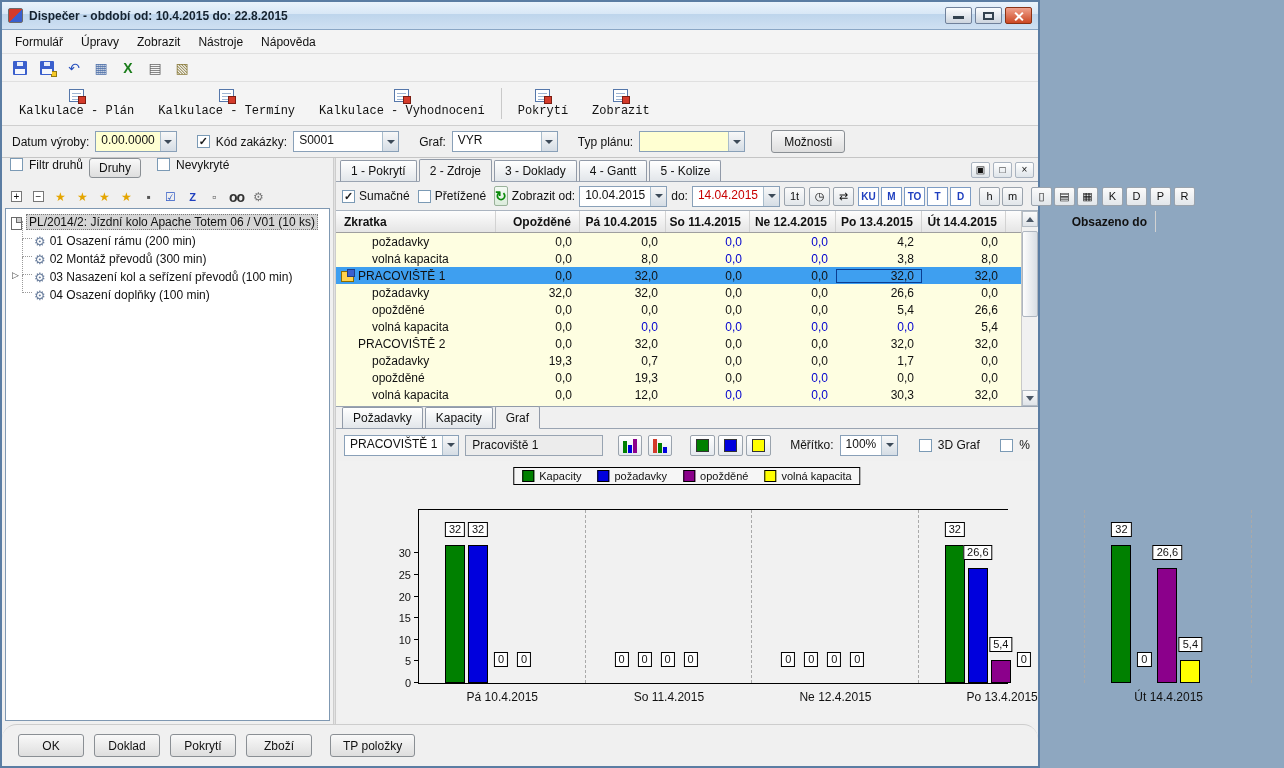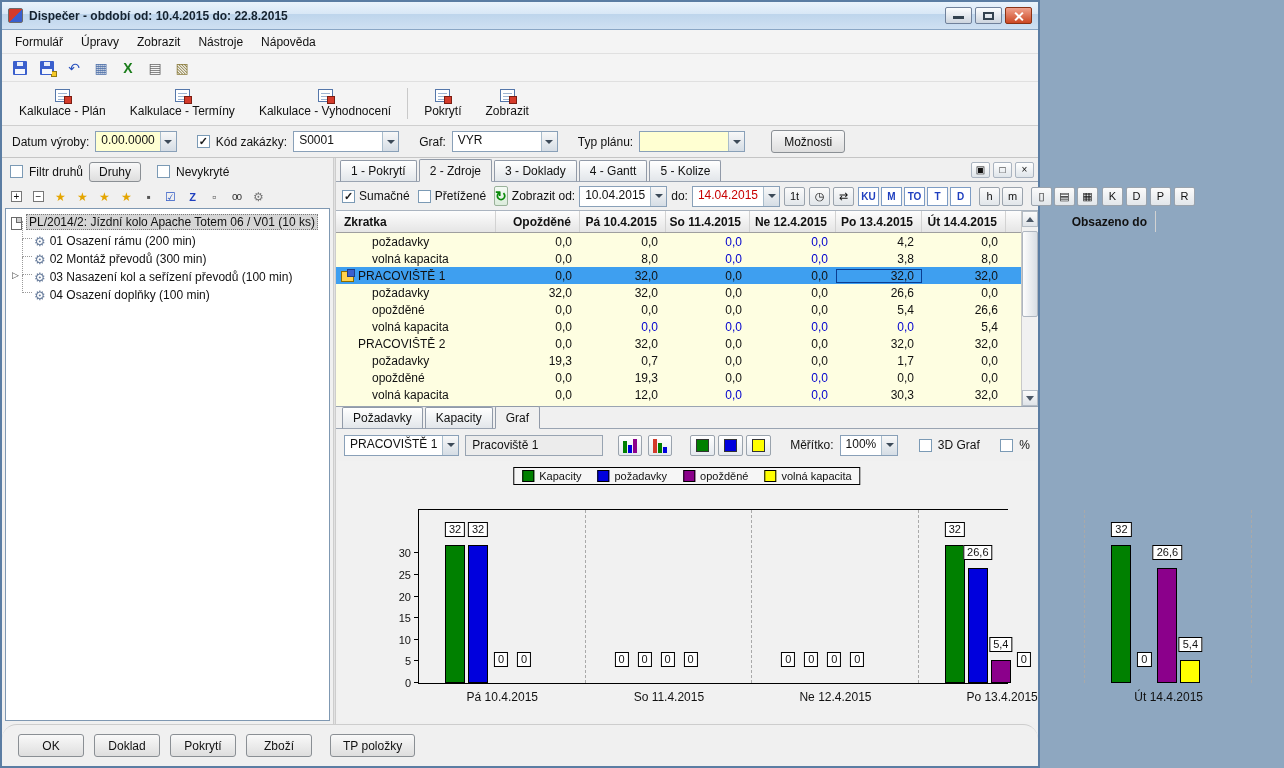--- a/index.html
+++ b/index.html
@@ -37,21 +37,21 @@
            border:1px solid transparent; border-radius:2px; }
   .gly { font-size:14px; line-height:1; }
   .i-floppy { width:14px; height:14px; background:#3a5fcd; border-radius:1px; position:relative; }
   .i-floppy::before { content:""; position:absolute; top:1px; left:4px; width:6px; height:4px; background:#e8eefb; }
   .i-floppy::after  { content:""; position:absolute; bottom:1px; left:2px; width:10px; height:5px; background:#f5f7fb; }
   .i-dot { position:absolute; right:-3px; bottom:-2px; width:6px; height:6px; background:#f5c828; border:1px solid #937a10; }
 
   .toolbar2 { height:44px; flex:0 0 44px; display:flex; align-items:stretch; gap:2px;
               padding:2px 6px; background:#f4f4f4; border-bottom:1px solid #cfcfcf; }
   .action-btn { display:flex; flex-direction:column; align-items:center; justify-content:center; gap:2px;
-                padding:2px 10px; border:1px solid transparent; border-radius:2px; }
+                padding:2px 10px; border:1px solid transparent; border-radius:2px;font-family:Liberation Mono, monospace; }
   .i-sheet { width:15px; height:13px; background:#fff; border:1px solid #5577aa; position:relative; }
   .i-sheet::before { content:""; position:absolute; left:2px; top:3px; right:2px; height:1px;
                      background:#9db4d2; box-shadow:0 3px 0 #9db4d2, 0 6px 0 #9db4d2; }
   .i-sheet::after { content:""; position:absolute; right:-3px; bottom:-3px; width:6px; height:6px;
                     background:#d43a2a; border:1px solid #7c1d12; }
   .vsep { width:1px; background:#c9c9c9; margin:4px 3px; }
 
   
   .filterbar { height:32px; flex:0 0 32px; display:flex; align-items:center; gap:6px; padding:0 10px;
                background:#f0f0f0; border-bottom:1px solid #c5c5c5; }
@@ -67,21 +67,21 @@
         display:inline-flex; align-items:center; justify-content:center; font-size:11px; font-weight:bold; color:#1b1b1b; }
   .btn { height:23px; min-width:66px; border:1px solid #8a8f94; border-radius:3px; padding:0 12px;
          background:linear-gradient(#f9f9f9,#dedede); display:inline-flex; align-items:center; justify-content:center; }
 
   
   .main { flex:1; display:flex; min-height:0; }
   .left-panel { width:331px; flex:0 0 331px; display:flex; flex-direction:column; background:#f0f0f0; min-height:0; }
   .splitter { width:3px; flex:0 0 3px; background:#e2e2e2; border-left:1px solid #cdcdcd; border-right:1px solid #cdcdcd; }
   .right-panel { flex:1; display:flex; flex-direction:column; min-width:0; min-height:0; }
 
-  .left-controls { height:27px; flex:0 0 27px; display:flex; align-items:center; gap:6px; padding:0 8px; }
+  .left-controls { height:27px; flex:0 0 27px; display:flex; gap:6px; padding:0 8px; }
   .btn.small { height:20px; min-width:52px; padding:0 8px; }
   .tree-toolbar { height:23px; flex:0 0 23px; display:flex; align-items:center; gap:1px; padding:0 4px; }
   .ticon-sm { width:21px; height:20px; display:flex; align-items:center; justify-content:center;
               font-size:12px; border:1px solid transparent; border-radius:2px; }
   .i-box { width:11px; height:11px; border:1px solid #777; background:#fff; display:flex;
            align-items:center; justify-content:center; font-size:10px; line-height:1; }
   .tree { flex:1; margin:0 3px 3px; background:#fff; border:1px solid #7f98b2; padding:3px 2px; overflow:hidden;
           min-height:0; }
   .tree-row { display:flex; align-items:flex-end; gap:4px; height:18px; padding:0 3px; white-space:nowrap; }
   .tree-root-label { background:#d6d6d6; border:1px dotted #7a7a7a; padding:0 2px; }
@@ -331,21 +331,21 @@
           <span class="ticon-sm">
             <span style="color: rgb(43, 86, 196);">☑</span>
           </span>
           <span class="ticon-sm">
             <span style="color: rgb(31, 63, 191); font-weight: bold; font-size: 11px;">Z</span>
           </span>
           <span class="ticon-sm">
             <span style="color: rgb(85, 85, 85);">▫</span>
           </span>
           <span class="ticon-sm">
-            <span style="color: rgb(51, 51, 51); font-weight: normal; font-size: 10px; letter-spacing: -1px;">oo</span>
+            <span style="color: rgb(51, 51, 51); font-weight: bold; font-size: 14px; letter-spacing: -1px;">oo</span>
           </span>
           <span class="ticon-sm">
             <span style="color: rgb(119, 119, 119);">⚙</span>
           </span>
         </div>
       <div class="tree" id="tree">
           <div class="tree-row">
             <span class="i-page"></span>
             <span class="tree-root-label">PL/2014/2: Jízdní kolo Apache Totem 06 / V01 (10 ks)</span>
           </div>

